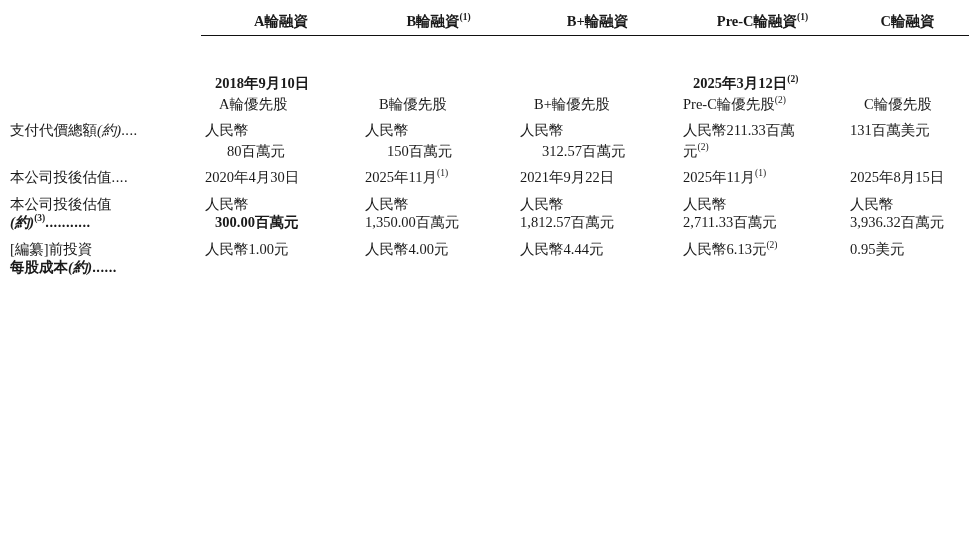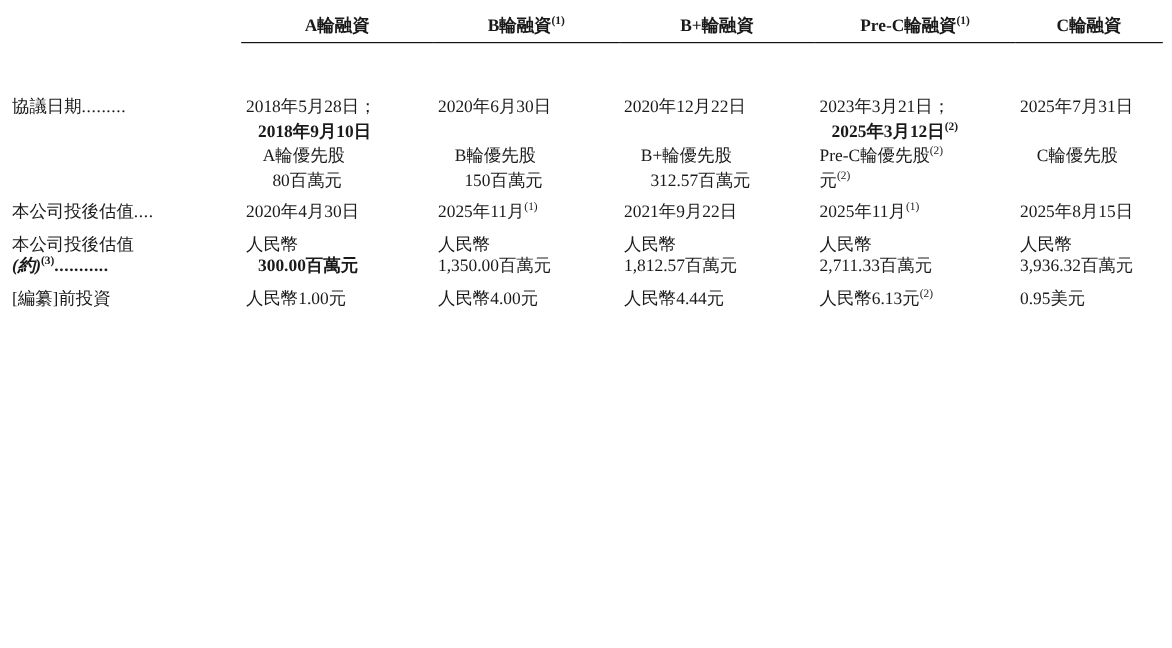--- a/index.html
+++ b/index.html
@@ -113,46 +113,46 @@
         <th><span class="hdr-wrap">B+輪融資</span><sup></sup></th>
         <th><span class="hdr-wrap">Pre-C輪融資</span><sup>(1)</sup></th>
         <th><span class="hdr-wrap">C輪融資</span><sup></sup></th>
       </tr>
       <tr class="spacer">
         <td colspan="6"></td>
       </tr>
     </thead>
     <tbody>
 
-      <tr class="row-main">
-        <td class="label"><span>協議日期</span><span class="dots">.........</span></td>
-        <td class="val">2018年5月28日；</td>
-        <td class="val">2020年6月30日</td>
-        <td class="val">2020年12月22日</td>
-        <td class="val">2023年3月21日；</td>
-        <td class="val">2025年7月31日</td>
-      </tr>
       <tr class="row-cont">
         <td class="label"></td>
         <td class="val ind3"><span>2018年9月10日</span><sup></sup></td>
         <td class="val"><span></span></td>
         <td class="val"><span></span></td>
         <td class="val ind3"><span>2025年3月12日</span><sup>(2)</sup></td>
         <td class="val"><span></span></td>
       </tr>
 
       <tr class="row-cont">
         <td class="label"></td>
         <td class="val ind1"><span>A輪優先股</span></td>
         <td class="val ind1"><span>B輪優先股</span></td>
         <td class="val ind1"><span>B+輪優先股</span></td>
         <td class="val"><span>Pre-C輪優先股</span><sup>(2)</sup></td>
         <td class="val ind1"><span>C輪優先股</span></td>
       </tr>
 
+      <tr class="row-main">
+        <td class="label"><span>支付代價總額</span><span class="ital">(約)</span><span class="dots">....</span></td>
+        <td class="val">人民幣</td>
+        <td class="val">人民幣</td>
+        <td class="val">人民幣</td>
+        <td class="val">人民幣211.33百萬</td>
+        <td class="val">131百萬美元</td>
+      </tr>
       <tr class="row-cont">
         <td class="label"></td>
         <td class="val ind2"><span>80百萬元</span></td>
         <td class="val ind2"><span>150百萬元</span></td>
         <td class="val ind2"><span>312.57百萬元</span></td>
         <td class="val"><span>元</span><sup>(2)</sup></td>
         <td class="val"><span></span></td>
       </tr>
 
       <tr class="row-main">
@@ -182,16 +182,24 @@
       </tr>
 
       <tr class="row-main">
         <td class="label"><span>[編纂]前投資</span></td>
         <td class="val"><span>人民幣1.00元</span><sup></sup></td>
         <td class="val"><span>人民幣4.00元</span><sup></sup></td>
         <td class="val"><span>人民幣4.44元</span><sup></sup></td>
         <td class="val"><span>人民幣6.13元</span><sup>(2)</sup></td>
         <td class="val"><span>0.95美元</span><sup></sup></td>
       </tr>
+      <tr class="row-cont2">
+        <td class="label ind3"><span>每股成本</span><span class="ital">(約)</span><span class="dots">......</span></td>
+        <td class="val"></td>
+        <td class="val"></td>
+        <td class="val"></td>
+        <td class="val"></td>
+        <td class="val"></td>
+      </tr>
 
     </tbody>
   </table>
 </div>
 
 </body></html>

